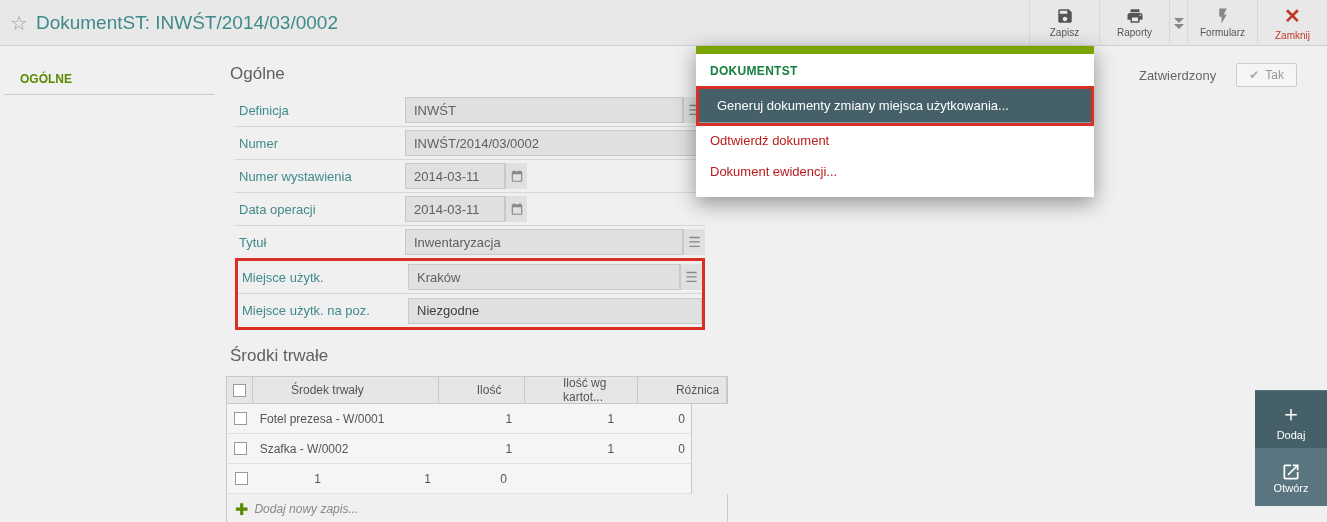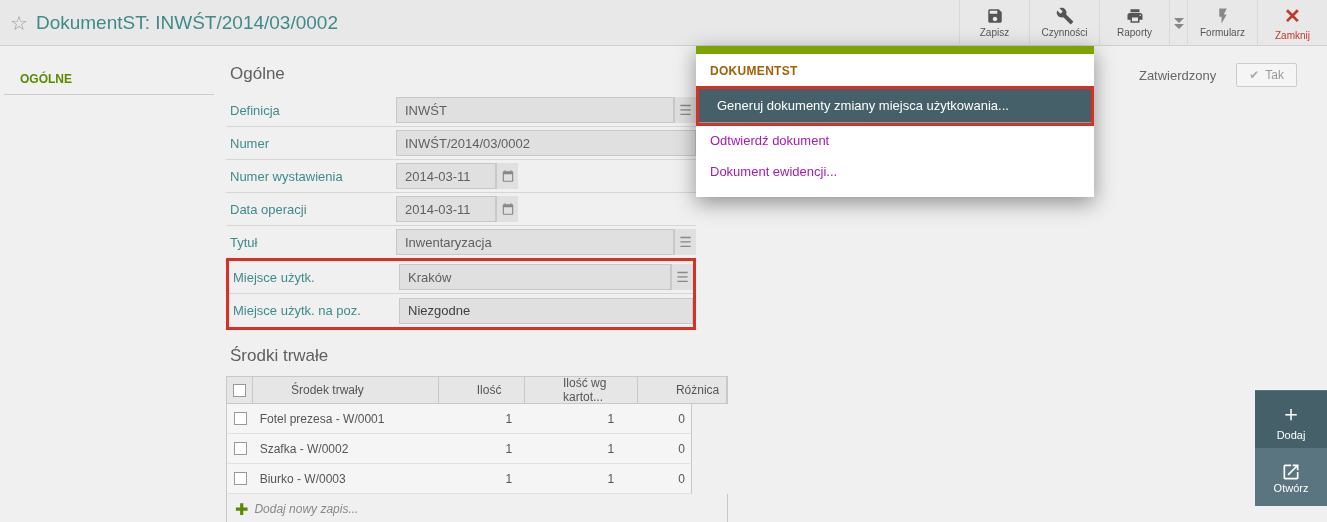--- a/index.html
+++ b/index.html
@@ -25,21 +25,21 @@
 .main { flex: 1; padding: 10px 0 0 8px; position: relative; }
 
 
 .panel-title-row { display:flex; align-items:center; }
 .panel-title { color: #606060; font-size: 17px; padding: 8px 4px 10px 4px; flex:0 0 470px; }
 .status-right { display:flex; align-items:center; gap: 20px; margin-left:auto; padding-right: 30px;}
 .status-label { color:#666; font-size:13px; }
 .status-btn { border:1px solid #ccc; background:#f5f5f5; color:#999; font-size:12px; padding:4px 12px; border-radius:2px; display:flex; align-items:center; gap:6px;}
 .status-btn .chk { color:#aaa; }
 
-.form { width: 470px; }
+.form { width: 470px; margin-left: 9px; }
 .form-row { display: flex; align-items: center; height: 33px; border-bottom: 1px solid #d6d6d6; }
 .form-lbl { width: 170px; color: #3f8a8a; font-size: 13px; padding-left: 4px; }
 .form-val { flex: 1; display: flex; align-items: center; }
 .inp { flex: 1; height: 26px; background: #e0e0e0; border: 1px solid #c8c8c8; color: #606060; font-size: 13px; padding: 0 8px; display: flex; align-items: center; }
 .inp-icon { width: 22px; display: flex; align-items: center; justify-content: center; color: #888; font-size: 14px; border-left:1px solid #c8c8c8; height:26px; background:#e0e0e0; }
 .highlight-box { border: 3px solid #d93025; padding: 0; margin-top:-1px; }
 
 
 .table-wrap { margin-top: 14px; }
 .table-title { color: #606060; font-size: 17px; padding: 2px 4px 10px 4px; }
@@ -60,22 +60,22 @@
 .td4 { width:76px; text-align:right; padding-right:8px;}
 .add-row { display:flex; align-items:center; height:30px; font-size:12px; color:#888; font-style:italic; gap:6px; padding-left:8px; border-left:1px solid #c8c8c8; border-right:1px solid #c8c8c8; width:502px;}
 .add-row .plus { color:#5a8a00; font-style:normal; font-size:16px;}
 
 
 .chkbox { width:13px; height:13px; border:1px solid #999; background:#fff; }
 
 
 .dropdown { position: absolute; top: 46px; left: 696px; width: 398px; background: #fff; box-shadow: 0 6px 20px rgba(0,0,0,0.4); z-index: 100; }
 .dd-top { height: 8px; background: #7aa500; }
-.dd-header { color: #a16207; font-size: 12px; font-weight: 700; padding: 10px 14px 8px 14px; letter-spacing: 0.3px; }
-.dd-item { padding: 8px 14px; color: #a21caf; font-size: 13px; cursor: pointer; }
+.dd-header { color: #15803d; font-size: 12px; font-weight: 700; padding: 10px 14px 8px 14px; letter-spacing: 0.3px; }
+.dd-item { padding: 8px 14px; color: #b91c1c; font-size: 13px; cursor: pointer; }
 .dd-hl-border { position:absolute; top:62px; left:0; right:0; height:38px; border:3px solid #d93025; pointer-events:none; }
 .dd-hl-item { background: #46606a; color: #fff; padding: 9px 18px; font-size: 13px; margin:3px; outline:1px solid #7aa5b0; cursor:pointer;}
 
 
 .right-actions { position: absolute; right: 0; top: 390px; display:flex; flex-direction:column; }
 .ract { width: 72px; height: 58px; background: #46606a; color:#fff; display:flex; flex-direction:column; align-items:center; justify-content:center; font-size:11px; cursor:pointer; border-top:1px solid #5a7580;}
 .ract .rico { font-size:22px; }
 .ract:last-child { background:#5a7580;}
 
 svg { display:block; }
@@ -89,28 +89,20 @@
     <span class="header-title">DokumentST: INWŚT/2014/03/0002</span>
   </div>
   <div class="toolbar">
     <div class="tool-btn">
       <span class="ico">
         <svg width="20" height="18" viewBox="0 0 24 24" fill="#555">
             <path d="M17 3H5c-1.1 0-2 .9-2 2v14c0 1.1.9 2 2 2h14c1.1 0 2-.9 2-2V7l-4-4zm-5 16c-1.66 0-3-1.34-3-3s1.34-3 3-3 3 1.34 3 3-1.34 3-3 3zm3-10H5V5h10v4z"></path>
           </svg>
       </span>
       <span class="lbl">Zapisz</span>
-    </div>
-    <div class="tool-btn">
-      <span class="ico">
-        <svg width="20" height="18" viewBox="0 0 24 24" fill="#555">
-            <path d="M22.7 19l-9.1-9.1c.9-2.3.4-5-1.5-6.9-2-2-5-2.4-7.4-1.3L9 6 6 9 1.6 4.7C.4 7.1.9 10.1 2.9 12.1c1.9 1.9 4.6 2.4 6.9 1.5l9.1 9.1c.4.4 1 .4 1.4 0l2.3-2.3c.5-.4.5-1 .1-1.4z"></path>
-          </svg>
-      </span>
-      <span class="lbl">Czynności</span>
     </div>
     <div class="tool-btn">
       <span class="ico">
         <svg width="20" height="18" viewBox="0 0 24 24" fill="#555">
             <path d="M19 8H5c-1.66 0-3 1.34-3 3v6h4v4h12v-4h4v-6c0-1.66-1.34-3-3-3zm-3 11H8v-5h8v5zm3-7c-.55 0-1-.45-1-1s.45-1 1-1 1 .45 1 1-.45 1-1 1zm-1-9H6v4h12V3z"></path>
           </svg>
       </span>
       <span class="lbl">Raporty</span>
     </div>
     <div class="tool-sep">
@@ -238,21 +230,20 @@
             </div>
             <div class="td td1">Szafka - W/0002</div>
             <div class="td td2">1</div>
             <div class="td td3">1</div>
             <div class="td td4">0</div>
           </div>
           <div class="tbl-row">
             <div class="td td-chk">
               <div class="chkbox"></div>
             </div>
-            <div class="td td1">Biurko - W/0003</div>
             <div class="td td2">1</div>
             <div class="td td3">1</div>
             <div class="td td4">0</div>
           </div>
         </div>
       <div class="add-row">
         <span class="plus">✚</span>
         <span>Dodaj nowy zapis...</span>
       </div>
     </div>

